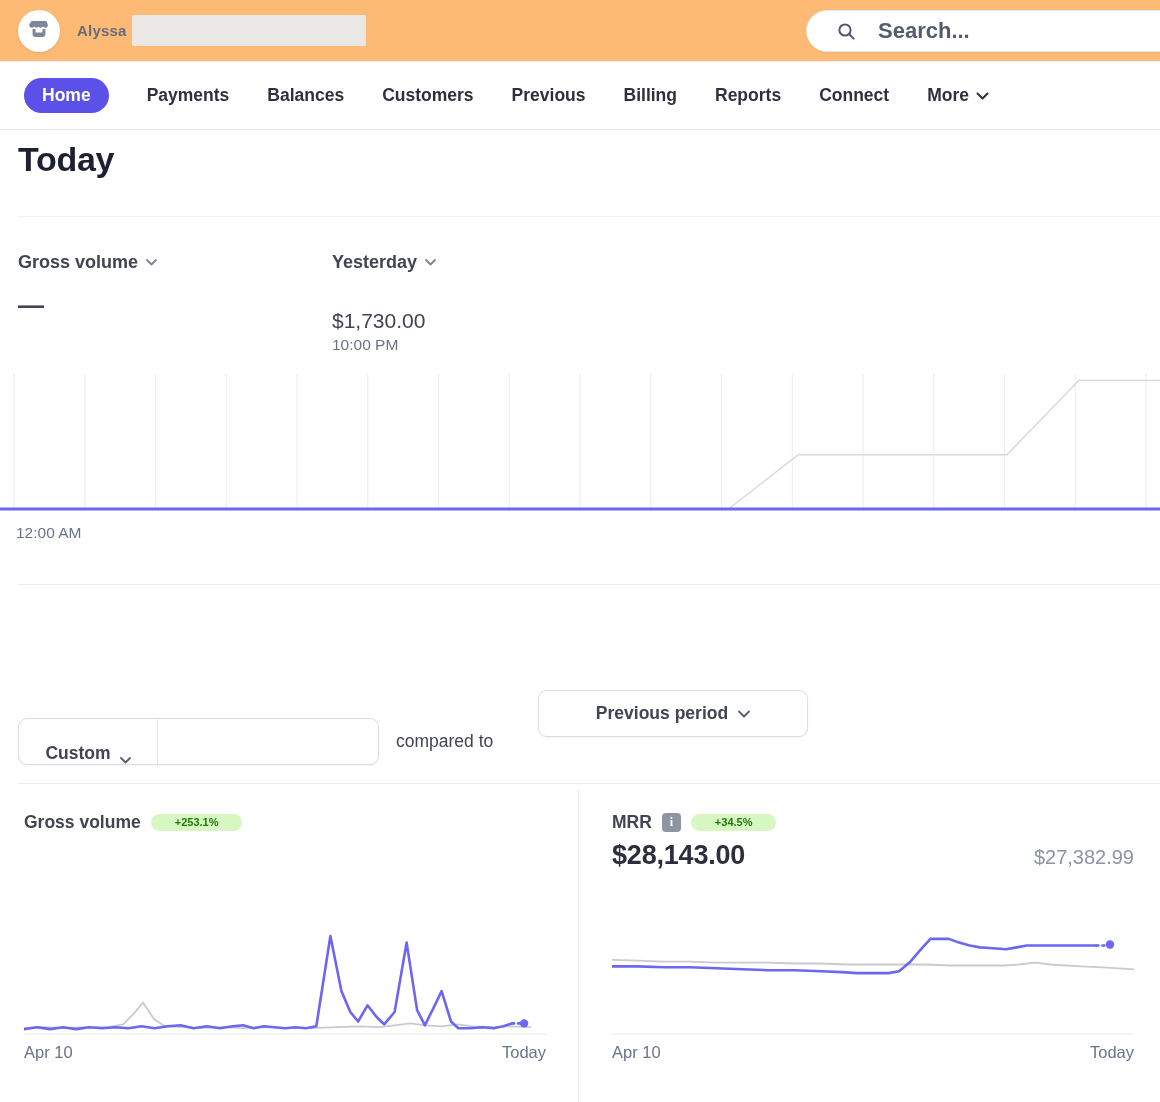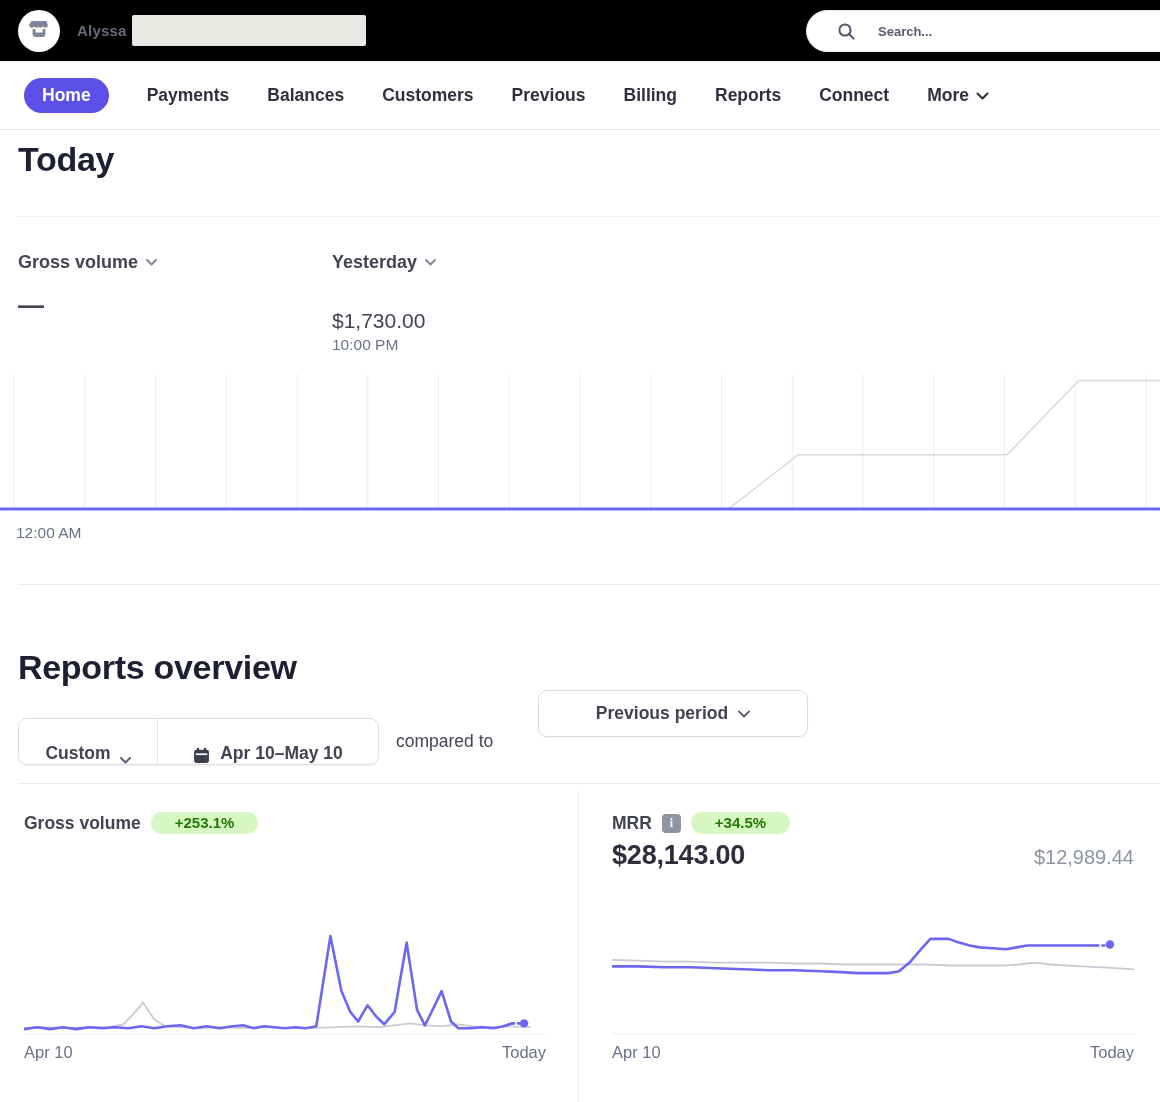--- a/index.html
+++ b/index.html
@@ -1,28 +1,28 @@
 <!DOCTYPE html>
 <html><head>
 <meta charset="utf-8">
 <style>
   * { margin:0; padding:0; box-sizing:border-box; }
   html,body { background:#fff; }
   body { font-family:"Liberation Sans", sans-serif; color:#1a1f36; }
   .page { position:relative; width:1160px; height:1102px; background:#fff; overflow:hidden; }
 
   
-  .topbar { position:absolute; left:0; top:0; width:1160px; height:62px; background:#000000; border-bottom:1px solid #ededf0; }
+  .topbar { position:absolute; left:0; top:0; width:1160px; height:62px; background:#fdba74; border-bottom:1px solid #ededf0; }
   .avatar { position:absolute; left:18px; top:10px; width:42px; height:42px; border-radius:50%; background:#fff;
             box-shadow:0 1px 3px rgba(0,0,0,.09); display:flex; align-items:center; justify-content:center; cursor:pointer; }
   .acct-name { position:absolute; left:77px; top:0; height:62px; line-height:62px; font-size:15px; font-weight:700; color:#656b7e; letter-spacing:.2px; }
   .redacted { position:absolute; left:132px; top:15px; width:234px; height:31px; background:#e9e8e4; border-radius:2px; }
   .searchbar { position:absolute; left:806px; top:10px; width:382px; height:42px; background:#fff; border:1px solid #e5e7ec;
                border-radius:22px; box-shadow:0 1px 2px rgba(0,0,0,.04); display:flex; align-items:center; gap:13px; padding-left:21px; cursor:text; }
-  .searchbar span { font-size:13px; color:#555b6e; font-weight:600;margin-left:9px; }
+  .searchbar span { font-size:22px; color:#555b6e; font-weight:600;margin-left:9px; }
 
   
   .nav { position:absolute; left:0; top:62px; width:1160px; height:68px; background:#fff; border-bottom:1px solid #e8e8ec;
          display:flex; align-items:center; gap:38px; padding:0 24px; }
   .nav-item { font-size:17.5px; font-weight:600; color:#2e303e; cursor:pointer; white-space:nowrap; display:flex; align-items:center; gap:7px; }
   .nav-item.active { background:#5b51e8; color:#fff; border-radius:19px; padding:7px 18px; }
 
   
   .h-today { position:absolute; left:18px; top:140px; font-size:34px; font-weight:700; color:#1d2033; letter-spacing:-.3px; }
   .h-reports { position:absolute; left:18px; top:648px; font-size:34px; font-weight:700; color:#1d2033; letter-spacing:-.3px; }
@@ -55,21 +55,21 @@
   .prev-btn { position:absolute; left:538px; top:690px; width:270px; height:47px; background:#fff; border:1px solid #d9dee6;
               border-radius:9px; box-shadow:0 1px 2px rgba(0,0,0,.05); display:flex; align-items:center; justify-content:center; gap:10px;
               font-size:17.5px; font-weight:600; color:#414552; cursor:pointer; }
 
   
   .card { position:absolute; top:783px; width:522px; height:319px; }
   .card-left { left:24px; }
   .card-right { left:612px;text-align:center; }
   .card-head { position:absolute; left:0; top:29px; display:flex; align-items:center; gap:10px; }
   .card-title { font-size:17.5px; font-weight:600; color:#414552; }
-  .badge { background:#d7f7c2; color:#217a05; font-size:15px; font-weight:700; padding:2px 24px 3px; border-radius:11px; }
+  .badge { background:#d7f7c2; color:#217a05; font-size:11px; font-weight:700; padding:2px 24px 3px; border-radius:11px; }
   .info-chip { width:19px; height:19px; border-radius:4px; background:#8d95a3; color:#fff; font-size:12px; font-weight:700;
                display:flex; align-items:center; justify-content:center; font-family:"Liberation Serif", serif; cursor:pointer; }
   .card-values { position:absolute; left:0; top:57px; width:100%; display:flex; justify-content:space-between; align-items:baseline; }
   .val-big { font-size:27px; font-weight:700; color:#2c2e3d; letter-spacing:-.2px; }
   .val-prev { font-size:20px; color:#8b93a5; }
   .card-chart { position:absolute; left:0; top:120px; }
   .card-xlabels { position:absolute; left:0; top:260px; width:100%; display:flex; justify-content:space-between; font-size:16.5px; color:#68738a; }
 </style>
 </head>
 <body>
@@ -175,41 +175,29 @@
       <line x1="1004.5" x2="1004.5" y1="0" y2="135" stroke="#ececf2" stroke-width="1"></line>
       <line x1="1075.25" x2="1075.25" y1="0" y2="135" stroke="#ececf2" stroke-width="1"></line>
       <line x1="1146" x2="1146" y1="0" y2="135" stroke="#ececf2" stroke-width="1"></line>
       <path d="M0.0,135.0 L728.5,135.0 L798.1,80.8 L1006.9,80.8 L1078.8,6.5 L1160.0,6.5" fill="none" stroke="#d8d8e0" stroke-width="1.5" stroke-linejoin="round" stroke-linecap="round"></path>
       <path d="M0.0,135.0 L1160.0,135.0" fill="none" stroke="#6c66f1" stroke-width="3" stroke-linejoin="round" stroke-linecap="round"></path>
     </svg>
   <div class="x-start">12:00 AM</div>
 
   <div class="divider d2"></div>
 
-  <h2 class="h-reports">Reports overview</h2>
 
   <div class="seg-control">
     <div class="seg seg1">
       <span>Custom</span>
       <span class="chev" style="display:flex;">
         <svg width="11" height="7" viewBox="0 0 11 7" fill="none" stroke="#565d72" stroke-width="1.8" stroke-linecap="round" stroke-linejoin="round">
             <path d="M1 1l4.5 4.5L10 1"></path>
           </svg>
       </span>
-    </div>
-    <div class="seg seg2">
-      <span style="display:flex;">
-        <svg width="17" height="17" viewBox="0 0 16 16">
-          <rect x="1" y="2.6" width="14" height="12.4" rx="2" fill="#3c3f4c"></rect>
-          <rect x="3.6" y="0.6" width="2.2" height="3.4" rx="1" fill="#3c3f4c"></rect>
-          <rect x="10.2" y="0.6" width="2.2" height="3.4" rx="1" fill="#3c3f4c"></rect>
-          <rect x="2.6" y="6" width="10.8" height="1.6" fill="#fff"></rect>
-        </svg>
-      </span>
-      <span>Apr 10–May 10</span>
     </div>
   </div>
   <div class="compared-to">compared to</div>
   <div class="prev-btn">
     <span>Previous period</span>
     <span class="chev" style="display:flex;">
       <svg width="12" height="8" viewBox="0 0 12 8" fill="none" stroke="#565d72" stroke-width="1.8" stroke-linecap="round" stroke-linejoin="round">
           <path d="M1 1.5l5 5 5-5"></path>
         </svg>
     </span>
@@ -237,21 +225,21 @@
   </section>
 
   <section class="card card-right">
     <div class="card-head">
       <span class="card-title">MRR</span>
       <span class="info-chip">i</span>
       <span class="badge">+34.5%</span>
     </div>
     <div class="card-values">
       <span class="val-big">$28,143.00</span>
-      <span class="val-prev">$12,989.44</span>
+      <span class="val-prev">$27,382.99</span>
     </div>
     <svg class="card-chart" width="522" height="135">
         <line x1="0" x2="522" y1="131" y2="131" stroke="#e8ebf0" stroke-width="1"></line>
         <path d="M0.0,56.8 L26.1,57.7 L52.2,58.7 L78.3,58.7 L104.4,59.6 L130.5,59.6 L156.6,59.6 L182.7,60.5 L208.8,60.5 L234.9,61.5 L261.0,61.5 L287.1,61.5 L313.2,61.5 L339.3,62.5 L365.4,62.5 L391.5,62.5 L407.2,61.5 L422.8,59.6 L438.5,61.5 L454.1,62.5 L469.8,63.4 L490.7,64.3 L506.3,65.3 L522.0,66.3" fill="none" stroke="#c9c9d4" stroke-width="1.8" stroke-linejoin="round" stroke-linecap="round"></path>
         <path d="M0.0,63.4 L26.1,63.4 L52.2,64.3 L78.3,64.3 L104.4,65.3 L130.5,66.3 L156.6,67.2 L182.7,67.2 L208.8,68.2 L229.7,69.1 L245.3,70.1 L261.0,70.1 L276.7,70.1 L287.1,68.2 L297.5,59.6 L308.0,47.3 L318.4,35.9 L336.7,35.9 L347.1,39.6 L357.6,42.5 L368.0,44.4 L381.1,45.3 L394.1,46.3 L404.6,44.4 L415.0,42.5 L433.3,42.5 L454.1,42.5 L475.0,42.5 L484.4,42.5" fill="none" stroke="#6c66f1" stroke-width="2.6" stroke-linejoin="round" stroke-linecap="round"></path>
         <path d="M484.4,42.5 L494.3,42.5" fill="none" stroke="#6c66f1" stroke-width="2.6" stroke-dasharray="2,4" stroke-linecap="round"></path>
         <circle cx="497.988" cy="41.55" r="4.2" fill="#6c66f1"></circle>
       </svg>
     <div class="card-xlabels">
       <span>Apr 10</span>

